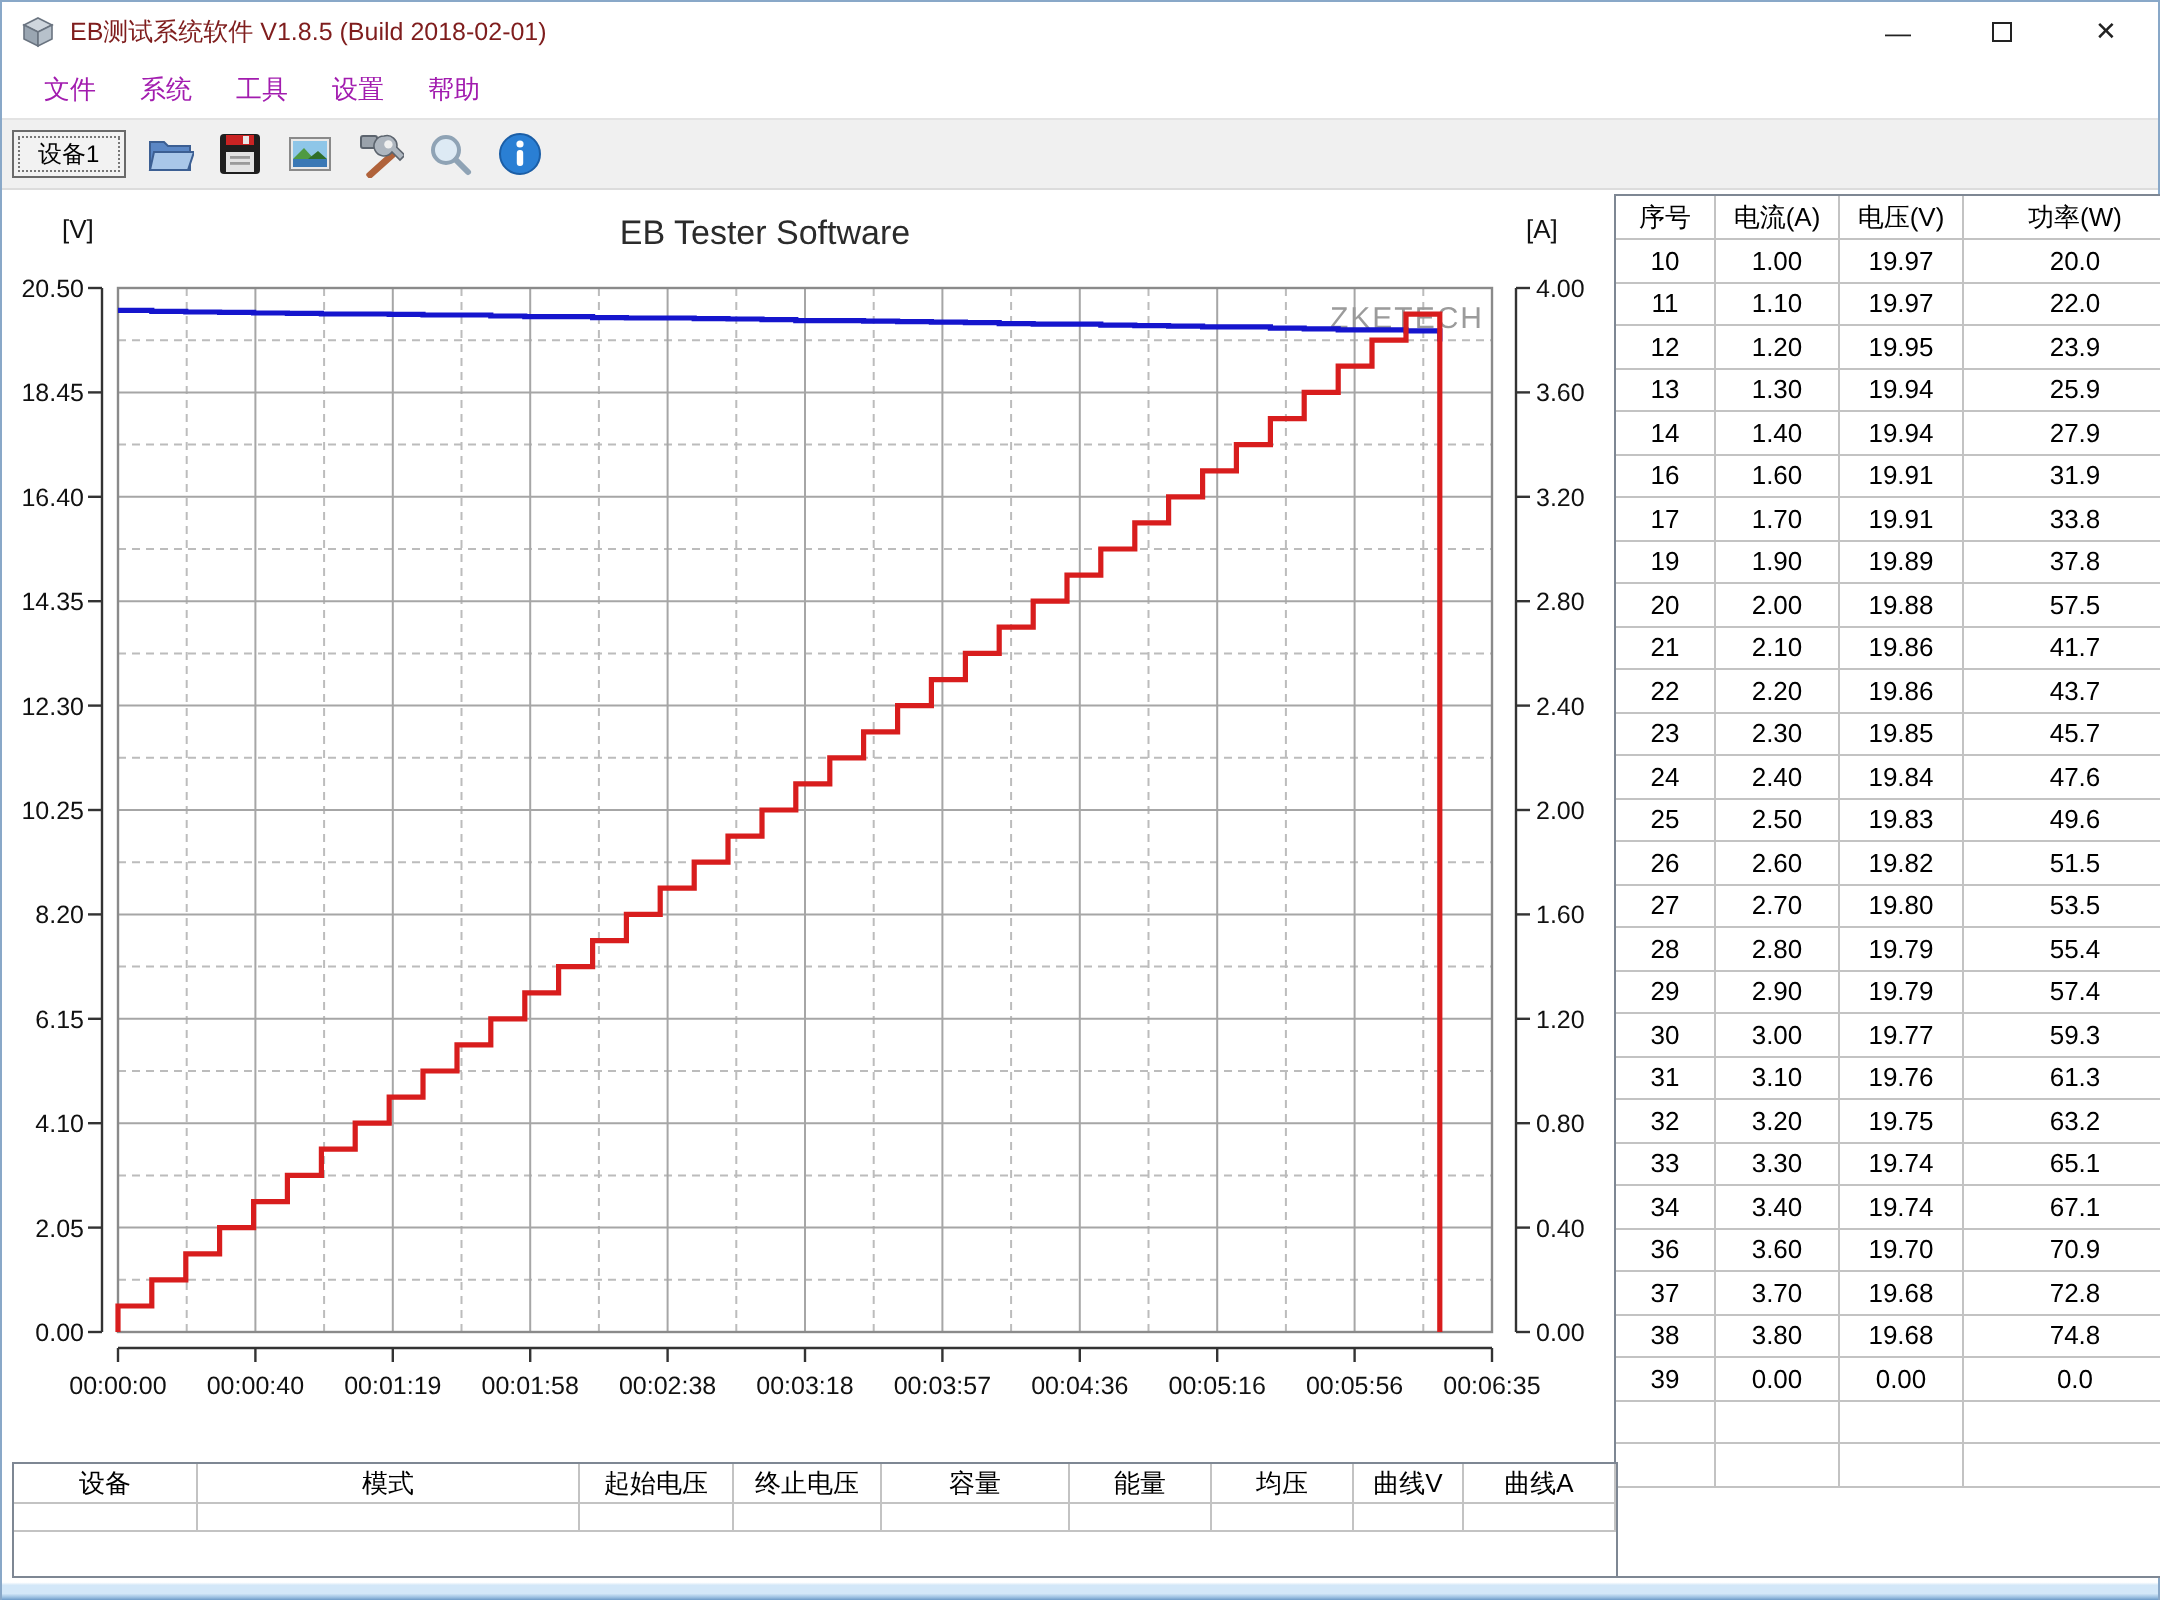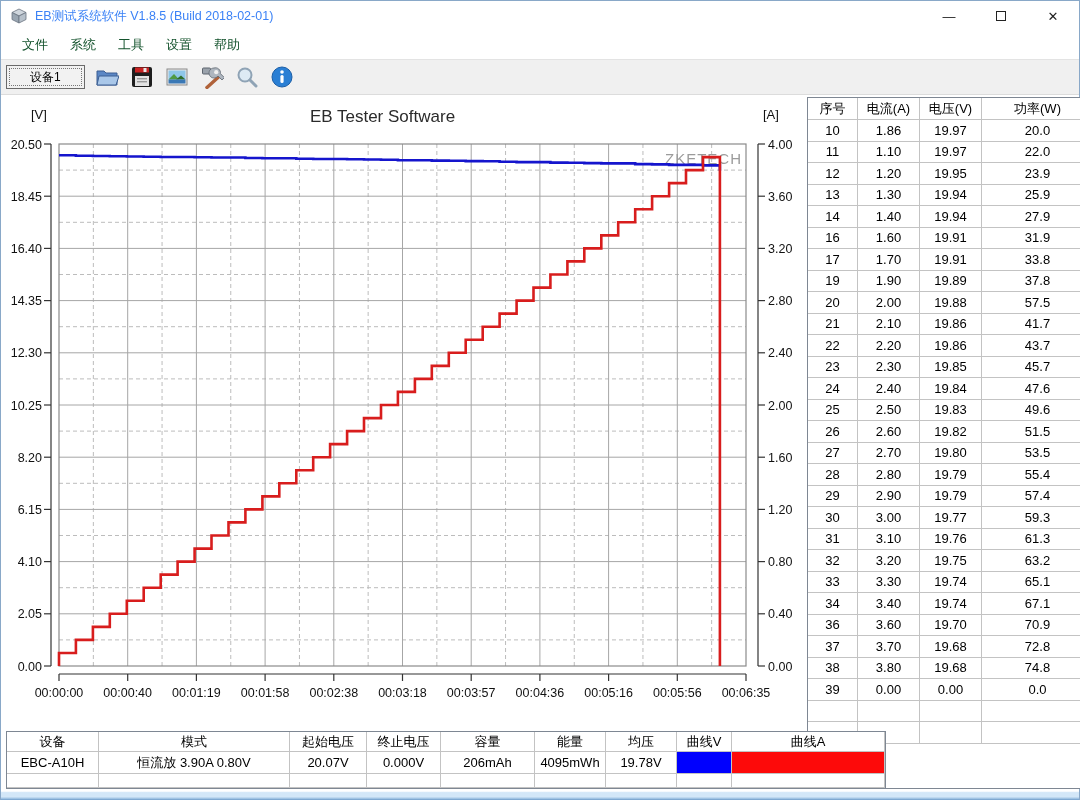--- a/index.html
+++ b/index.html
@@ -3,32 +3,32 @@
 <meta charset="utf-8">
 <style>
   * { margin:0; padding:0; box-sizing:border-box; }
   html,body { width:1080px; height:800px; }
   body { font-family:"Liberation Sans","DejaVu Sans",sans-serif; background:#fff; color:#000; overflow:hidden; }
   .window { position:relative; width:1080px; height:800px; background:#fff; border:1px solid #89a8c8; }
 
   
   .titlebar { position:absolute; left:0; top:0; width:100%; height:30px; background:#fff; display:flex; align-items:center; }
   .app-icon { width:16px; height:16px; margin:0 8px 0 10px; }
-  .title-text { font-size:12.5px; color:#3b82f6; }
+  .title-text { font-size:12.5px; color:#7f1d1d; }
   .win-controls { position:absolute; right:0; top:0; height:30px; display:flex; }
   .win-btn { width:52px; height:30px; display:flex; align-items:center; justify-content:center; font-size:13px; color:#222; cursor:default; }
   .max-glyph { display:inline-block; width:10px; height:10px; border:1.3px solid #222; }
 
   
   .menubar { position:absolute; left:0; top:30px; width:100%; height:28px; background:#fff; display:flex; align-items:center; padding-left:10px; }
-  .menu-item { font-size:13px; padding:4px 11px; color:#14532d; }
+  .menu-item { font-size:13px; padding:4px 11px; color:#a21caf; }
 
   
   .toolbar { position:absolute; left:0; top:58px; width:100%; height:36px; background:#f0f0f0; border-top:1px solid #e3e3e3; border-bottom:1px solid #dcdcdc; display:flex; align-items:center; }
-  .device-tab { margin-left:5px; height:24px; padding:2px 23px; background:#f2f2f2; border:1px solid #6a6a6a; outline:1px dotted #777; outline-offset:-4px; font-size:12px; display:flex; align-items:center; }
+  .device-tab { margin-left:5px; height:24px; padding:2px 12px; background:#f2f2f2; border:1px solid #6a6a6a; outline:1px dotted #777; outline-offset:-4px; font-size:12px; display:flex; align-items:center; }
   .tb-icon { width:26px; height:26px; margin-left:9px; display:flex; align-items:center; justify-content:center; }
   .tb-icon svg { width:24px; height:24px; }
 
   
   .chart-wrap { position:absolute; left:0; top:94px; width:800px; height:636px; background:#fff; }
   .chart-wrap svg { display:block; }
 
   
   .data-panel { position:absolute; left:806px; top:96px; width:305px; height:692px; border:1px solid #7e8793; background:#fff; }
   .data-grid { position:absolute; left:0; top:0; right:17px; bottom:0; overflow:hidden; }
@@ -36,21 +36,21 @@
   .dg-row.header { height:22px; font-weight:bold; }
   .dg-cell { border-right:1px solid #c3c3c3; border-bottom:1px solid #c3c3c3; font-size:13px; display:flex; align-items:center; justify-content:center; background:#fff; }
   .dg-row.header .dg-cell { font-weight:normal; }
   .vscroll { position:absolute; right:0; top:0; bottom:0; width:17px; background:#f0f0f0; border-left:1px solid #d5d5d5; }
   .scroll-btn { position:absolute; left:0; width:16px; height:17px; background:#fdfdfd; border:1px solid #c8c8c8; font-size:8px; color:#444; display:flex; align-items:center; justify-content:center; }
   .scroll-btn.up { top:0; }
   .scroll-btn.down { bottom:0; }
   .scroll-thumb { position:absolute; left:0; width:16px; height:30px; bottom:18px; background:#cdcdcd; border:1px solid #bdbdbd; }
 
   
-  .summary { position:absolute; left:5px; top:730px; width:880px; height:58px; border:1px solid #7e8793; background:#fff; }
+  .summary { position:absolute; left:5px; top:730px; width:803px; height:58px; border:1px solid #7e8793; background:#fff; }
   .sum-row { display:grid; grid-template-columns:92px 191px 77px 74px 94px 71px 71px 55px 1fr; }
   .sum-row.hdr { height:20px; }
   .sum-row.val { height:22px; }
   .sum-row.empty { height:14px; }
   .sum-cell { border-right:1px solid #c3c3c3; border-bottom:1px solid #c3c3c3; font-size:13px; display:flex; align-items:center; justify-content:center; background:#fff; overflow:hidden; }
   .swatch { width:100%; height:100%; }
 
   .bottom-strip { position:absolute; left:0; top:788px; width:100%; height:12px;
     background:linear-gradient(#ffffff 0 18%, #d3e7f8 30% 65%, #9dc1e2 80%, #4c7fb4 100%); }
 </style>
@@ -255,21 +255,21 @@
   <div class="data-panel">
     <div class="data-grid" id="data-grid">
         <div class="dg-row header">
           <div class="dg-cell">序号</div>
           <div class="dg-cell">电流(A)</div>
           <div class="dg-cell">电压(V)</div>
           <div class="dg-cell">功率(W)</div>
         </div>
         <div class="dg-row ">
           <div class="dg-cell">10</div>
-          <div class="dg-cell">1.86</div>
+          <div class="dg-cell">1.00</div>
           <div class="dg-cell">19.97</div>
           <div class="dg-cell">20.0</div>
         </div>
         <div class="dg-row ">
           <div class="dg-cell">11</div>
           <div class="dg-cell">1.10</div>
           <div class="dg-cell">19.97</div>
           <div class="dg-cell">22.0</div>
         </div>
         <div class="dg-row ">
@@ -447,35 +447,20 @@
         <div class="sum-cell">设备</div>
         <div class="sum-cell">模式</div>
         <div class="sum-cell">起始电压</div>
         <div class="sum-cell">终止电压</div>
         <div class="sum-cell">容量</div>
         <div class="sum-cell">能量</div>
         <div class="sum-cell">均压</div>
         <div class="sum-cell">曲线V</div>
         <div class="sum-cell">曲线A</div>
       </div>
-      <div class="sum-row val">
-        <div class="sum-cell">EBC-A10H</div>
-        <div class="sum-cell">恒流放  3.90A  0.80V</div>
-        <div class="sum-cell">20.07V</div>
-        <div class="sum-cell">0.000V</div>
-        <div class="sum-cell">206mAh</div>
-        <div class="sum-cell">4095mWh</div>
-        <div class="sum-cell">19.78V</div>
-        <div class="sum-cell">
-          <div class="swatch" style="background: rgb(0, 0, 254);"></div>
-        </div>
-        <div class="sum-cell">
-          <div class="swatch" style="background: rgb(253, 10, 10);"></div>
-        </div>
-      </div>
       <div class="sum-row empty">
         <div class="sum-cell"></div>
         <div class="sum-cell"></div>
         <div class="sum-cell"></div>
         <div class="sum-cell"></div>
         <div class="sum-cell"></div>
         <div class="sum-cell"></div>
         <div class="sum-cell"></div>
         <div class="sum-cell"></div>
         <div class="sum-cell"></div>

